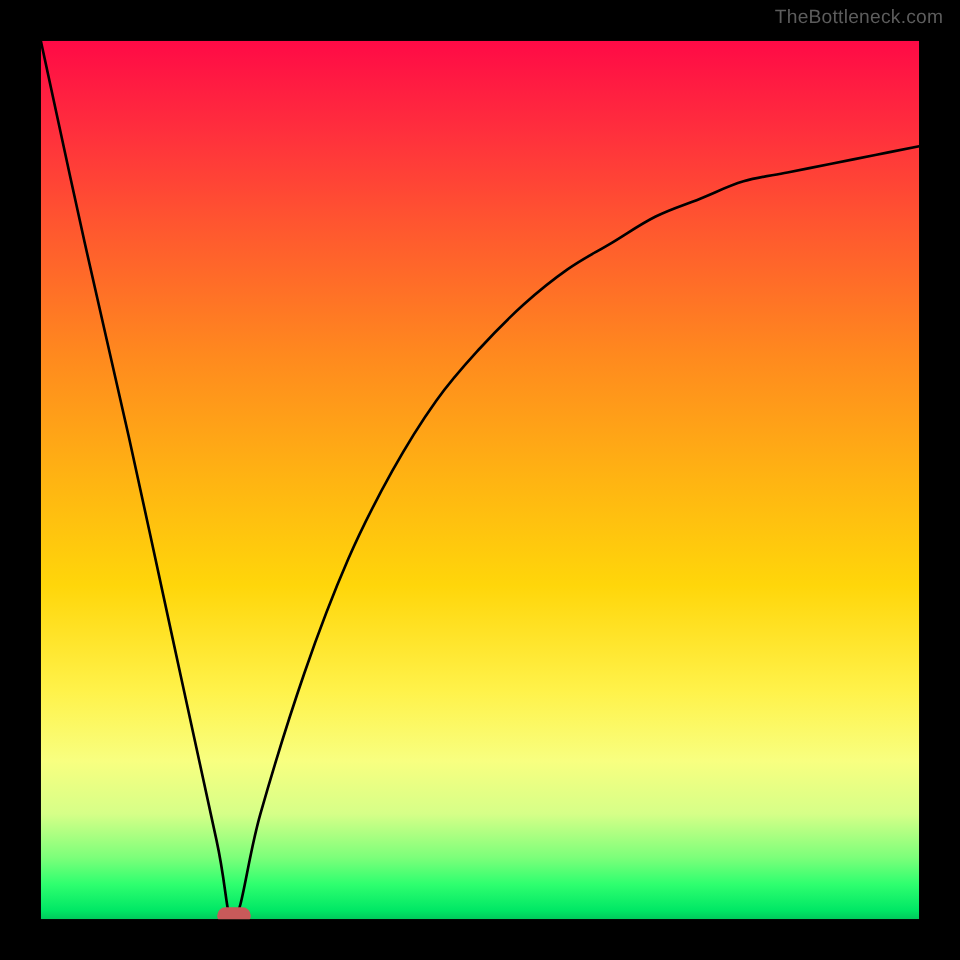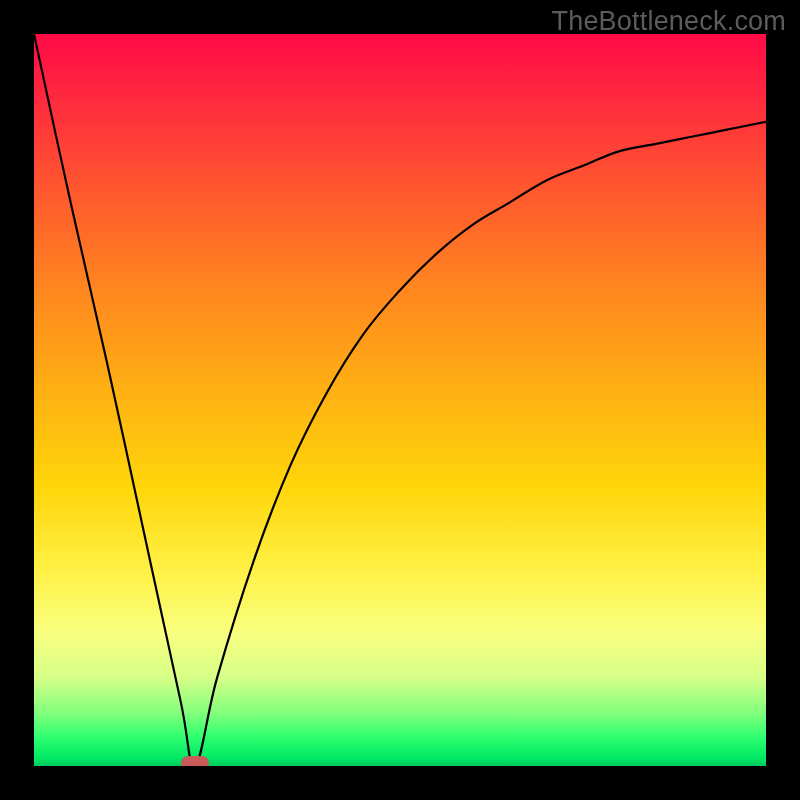--- a/index.html
+++ b/index.html
@@ -60,21 +60,21 @@
     height: 14px;
     border-radius: 7px;
     background: #c85a5a;
     transform: translate(-50%, -50%);
   }
   .watermark {
     position: absolute;
     top: 6px;
     right: 14px;
     color: #5c5c5c;
-    font-size: 27px;
+    font-size: 16px;
     font-weight: 500;
     letter-spacing: 0.2px;
     user-select: none;
   }
 </style>
 </head>
 <body>
 
 <div class="frame">
 

